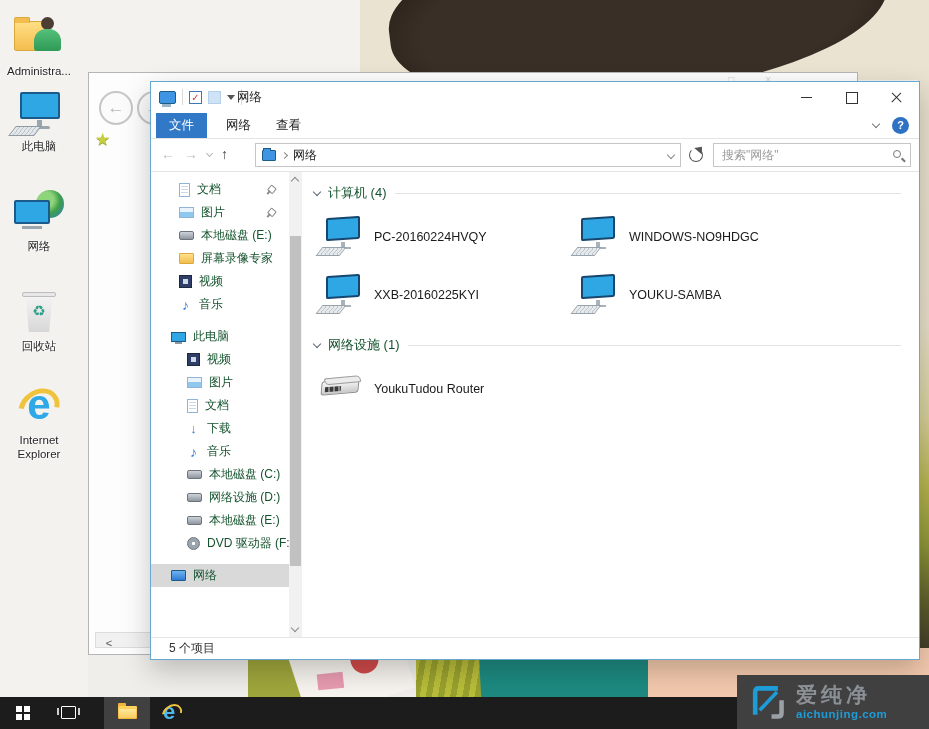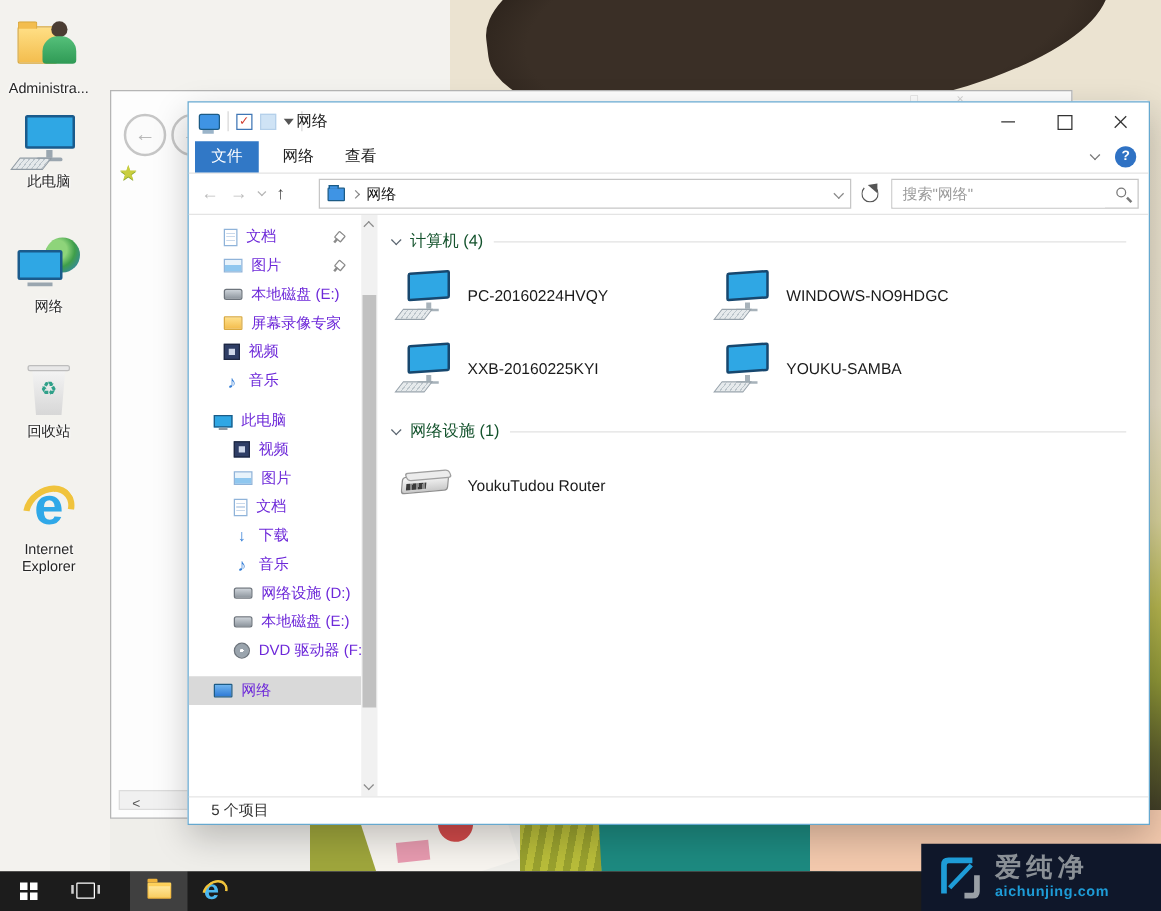--- a/index.html
+++ b/index.html
@@ -112,21 +112,21 @@
   .mag { position:absolute; right:9px; top:6px; width:8px; height:8px; border:1.6px solid #777; border-radius:50%; }
   .mag::after { content:""; position:absolute; left:7px; top:8px; width:5px; height:1.6px; background:#777; transform:rotate(45deg); }
 
   .wbody { position:relative; height:465px; }
   .sidebar { position:absolute; left:0; top:0; width:138px; height:100%; padding-top:6px; overflow:hidden; }
   .srow { position:relative; height:23px; display:flex; align-items:center; gap:7px; padding-left:28px; }
   .srow.lvl1 { padding-left:20px; }
   .srow.lvl3 { padding-left:36px; }
   .srow.sel { background:#d9d9d9; }
   .sgap { height:9px; }
-  .slabel { font-size:12px; color:#6d28d9; white-space:nowrap; }
+  .slabel { font-size:12px; color:#14532d; white-space:nowrap; }
   .pin { position:absolute; right:14px; top:7px; width:9px; height:9px; transform:rotate(40deg); }
   .pin::before { content:""; position:absolute; left:2px; top:0; width:5px; height:5px; border:1.4px solid #8a8a8a; border-radius:1px; }
   .pin::after { content:""; position:absolute; left:4.4px; top:6px; width:1.4px; height:4px; background:#8a8a8a; }
 
   .sic { display:inline-block; position:relative; flex:0 0 auto; }
   .ic-doc { width:11px; height:14px; background:#fff; border:1px solid #8fb3d9;
     background-image:repeating-linear-gradient(#fff 0 2px,#c9d9ec 2px 3px); background-clip:content-box; padding:2px 1px; }
   .ic-pic { width:15px; height:11px; border:1px solid #8fb3d9; background:linear-gradient(180deg,#e8f3fb 45%,#8fc7ef 45%); }
   .ic-disk { width:15px; height:9px; border:1px solid #6d747c; border-radius:2px; background:linear-gradient(#cdd3d9,#8e969e); }
   .ic-folder { width:15px; height:11px; background:linear-gradient(#ffe08a,#f3bd4e); border:1px solid #d9a93f; border-radius:1px; }
@@ -180,21 +180,21 @@
   .tv-icon::before { content:""; position:absolute; left:-5px; top:1px; width:2px; height:7px; background:#cfcfcf; }
   .tv-icon::after { content:""; position:absolute; right:-5px; top:1px; width:2px; height:7px; background:#cfcfcf; }
   .tb-folder { position:absolute; left:14px; top:9px; width:19px; height:13px; background:linear-gradient(#ffd45e,#f0b43c); border-radius:1px; }
   .tb-folder::before { content:""; position:absolute; left:0; top:-3px; width:8px; height:3px; background:#f0b43c; border-radius:1px 1px 0 0; }
   .tb-folder::after { content:""; position:absolute; left:1px; top:3px; width:17px; height:9px; background:linear-gradient(#ffe79a,#f8cd62); }
   .tb-ie { position:absolute; left:13px; top:2px; font-size:22px; font-weight:bold; color:#4db8ef; }
   .tb-ie-ring { position:absolute; left:11px; top:8px; width:22px; height:17px; border:2px solid #f0c33c; border-bottom-color:transparent; border-left-color:transparent; border-radius:50%; transform:rotate(-38deg); }
   .tb-gap { width:12px; }
 
   
-  .watermark { position:absolute; right:0; bottom:0; width:192px; height:54px; background:#0f172a; z-index:6;
+  .watermark { position:absolute; right:0; bottom:0; width:192px; height:54px; background:#404040; z-index:6;
     display:flex; align-items:center; padding-left:10px; gap:9px; }
   .wm-text { display:flex; flex-direction:column; line-height:1.05; }
   .wm-title { font-size:21px; font-weight:bold; color:#8a9096; letter-spacing:4px; }
   .wm-url { font-size:11.5px; font-weight:bold; color:#1e9cd7; letter-spacing:.5px; margin-top:2px;text-align:right; }
 </style>
 </head>
 <body>
 
 <div class="screen">
 
@@ -353,20 +353,24 @@
           <span class="sic ic-doc"></span>
           <span class="slabel">文档</span>
         </div>
         <div class="srow lvl3">
           <span class="sic ic-down">↓</span>
           <span class="slabel">下载</span>
         </div>
         <div class="srow lvl3">
           <span class="sic ic-music">♪</span>
           <span class="slabel">音乐</span>
+        </div>
+        <div class="srow lvl3">
+          <span class="sic ic-disk"></span>
+          <span class="slabel">本地磁盘 (C:)</span>
         </div>
         <div class="srow lvl3">
           <span class="sic ic-disk"></span>
           <span class="slabel">网络设施 (D:)</span>
         </div>
         <div class="srow lvl3">
           <span class="sic ic-disk"></span>
           <span class="slabel">本地磁盘 (E:)</span>
         </div>
         <div class="srow lvl3">

